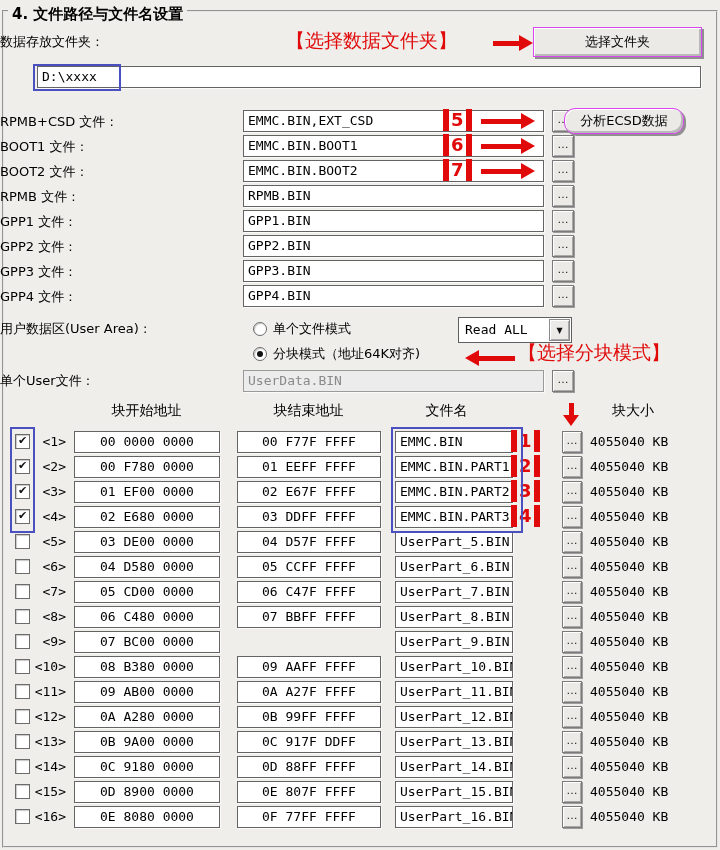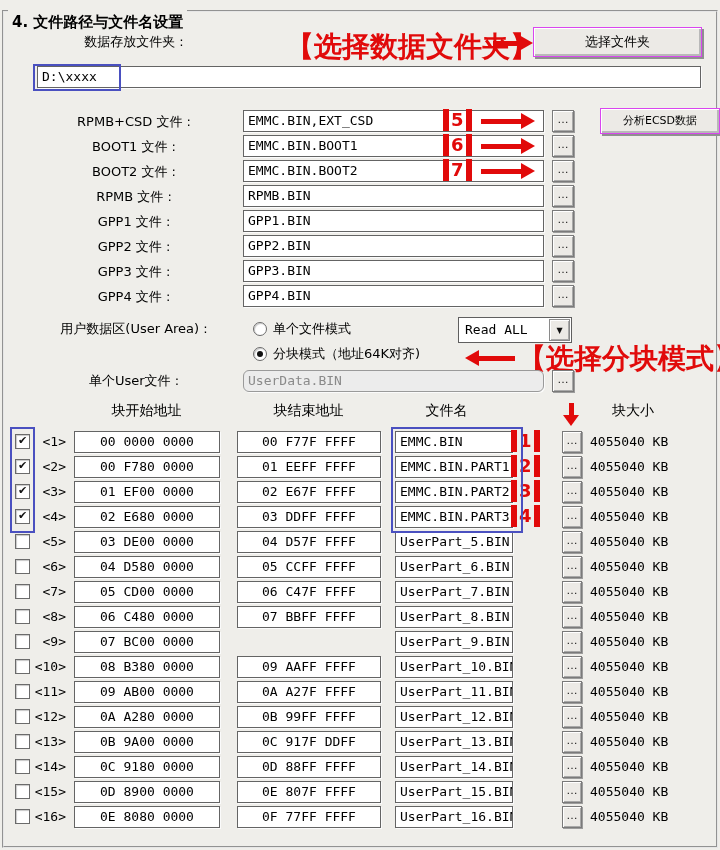--- a/index.html
+++ b/index.html
@@ -9,21 +9,21 @@
     font-family:"DejaVu Sans","Liberation Sans",sans-serif;
     font-size:13px;color:#000;
   }
   .abs{position:absolute;}
   
   .groupbox{
     position:absolute;left:2px;top:10px;width:712px;height:834px;
     border:2px groove #e6e6e6;
   }
   .group-title{
-    position:absolute;left:8px;top:1px;background:#efeeea;padding:12px 4px;
+    position:absolute;left:8px;top:1px;background:#efeeea;padding:4px 4px;
     font-weight:bold;font-size:15px;white-space:nowrap;
   }
   
   .fld{
     position:absolute;height:20px;background:#fff;
     border:1px solid #646464;box-shadow:1px 1px 0 #fbfbfb;
     font-family:"DejaVu Sans Mono","Liberation Mono",monospace;
     font-size:13px;line-height:20px;white-space:nowrap;overflow:hidden;
     box-sizing:content-box;
   }
@@ -36,25 +36,25 @@
     box-shadow:inset 1px 1px 0 #ffffff,inset -2px -2px 0 #b9b9b9,2px 2px 0 #909090;
     text-align:center;cursor:default;white-space:nowrap;
   }
   .dots{
     position:absolute;width:18px;height:20px;background:#eceae6;
     border:1px solid #7a7a7a;
     box-shadow:inset 1px 1px 0 #ffffff,inset -1px -1px 0 #a9a9a9,1px 1px 0 #9c9c9c;
     font-size:11px;line-height:18px;text-align:center;color:#222;
   }
   
-  .rlabel{position:absolute;left:0;width:236px;text-align:center;white-space:nowrap;padding-left:16px;}
+  .rlabel{position:absolute;left:0;width:236px;text-align:left;white-space:nowrap;}
   .mono{font-family:"DejaVu Sans Mono","Liberation Mono",monospace;}
   
   .red-note{
-    position:absolute;color:#e10a0a;font-weight:bold;font-size:28px;
+    position:absolute;color:#e10a0a;font-weight:normal;font-size:19px;
     white-space:nowrap;letter-spacing:0px;
   }
   
   .arr{position:absolute;display:flex;align-items:center;}
   .arr .stem{height:5px;background:#e10a0a;}
   .arr .tri-r{width:0;height:0;border-left:14px solid #e10a0a;border-top:8px solid transparent;border-bottom:8px solid transparent;}
   .arr .tri-l{width:0;height:0;border-right:14px solid #e10a0a;border-top:8px solid transparent;border-bottom:8px solid transparent;}
   .arr-down{position:absolute;display:flex;flex-direction:column;align-items:center;}
   .arr-down .stem-v{width:5px;height:12px;background:#e10a0a;}
   .arr-down .tri-d{width:0;height:0;border-top:11px solid #e10a0a;border-left:8px solid transparent;border-right:8px solid transparent;}
@@ -129,21 +129,21 @@
     <span class="badge" style="left:443px;top:-2px;">
         <i class="bk l"></i>
         <b>5</b>
         <i class="bk r"></i>
       </span>
     <span class="arr" style="left:481px;top:3px;">
         <i class="stem" style="width:40px;"></i>
         <i class="tri-r"></i>
       </span>
     <span class="dots">…</span>
-    <span class="btn" style="left:600px;top:-2px;width:118px;height:24px;line-height:24px;font-size:11px;">分析ECSD数据</span>
+    <span class="btn" style="left:564px;top:-2px;width:118px;height:24px;line-height:24px;font-size:13px;border-radius:11px;">分析ECSD数据</span>
   </div>
   <div class="frow">
     <span class="rlabel">BOOT1 文件 :</span>
     <span class="fld padl">EMMC.BIN.BOOT1</span>
     <span class="badge" style="left:443px;top:-2px;">
         <i class="bk l"></i>
         <b>6</b>
         <i class="bk r"></i>
       </span>
     <span class="arr" style="left:481px;top:3px;">
@@ -202,21 +202,21 @@
 </div>
 <div class="radio on" style="left:253px;top:347px;"></div>
 <div class="abs" style="left:273px;top:345px;">分块模式（地址64K对齐)</div>
 <div class="arr" style="left:465px;top:350px;">
     <i class="tri-l"></i>
     <i class="stem" style="width:36px;"></i>
   </div>
 <div class="red-note" style="left:518px;top:340px;">【选择分块模式】</div>
 
 <div class="rlabel abs" style="top:372px;">单个User文件 :</div>
-<div class="fld padl disabled" style="left:243px;top:370px;width:295px;border-radius:6px;">UserData.BIN</div>
+<div class="fld padl disabled" style="left:243px;top:370px;width:295px;">UserData.BIN</div>
 <div class="dots" style="left:552px;top:370px;width:20px;">…</div>
 
 <div class="hdr" style="left:74px;top:402px;width:145px;text-align:center;">块开始地址</div>
 <div class="hdr" style="left:237px;top:402px;width:143px;text-align:center;">块结束地址</div>
 <div class="hdr" style="left:388px;top:402px;width:117px;text-align:center;">文件名</div>
 <div class="arr-down" style="left:563px;top:403px;">
     <i class="stem-v"></i>
     <i class="tri-d"></i>
   </div>
 <div class="hdr" style="left:588px;top:402px;width:90px;text-align:center;">块大小</div>

